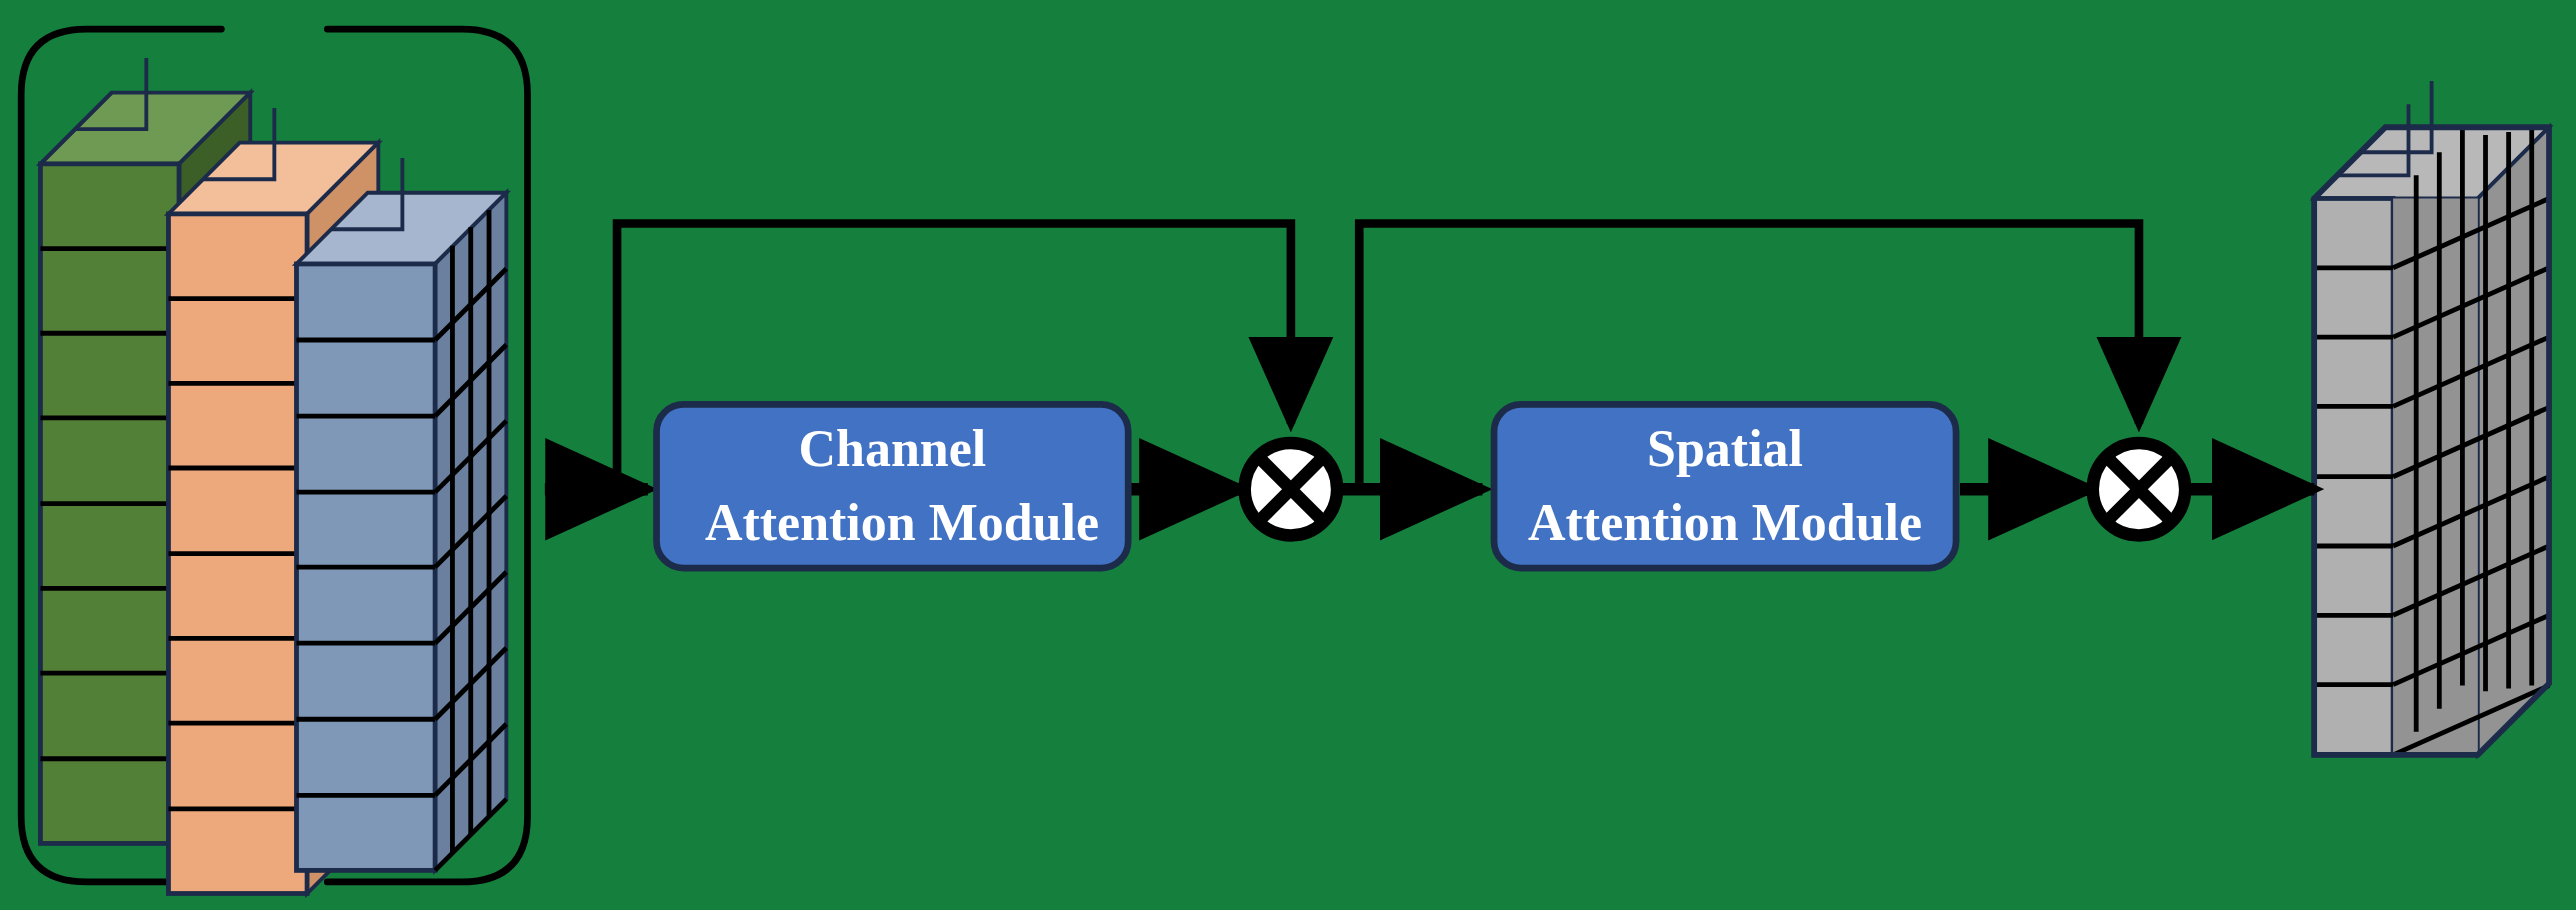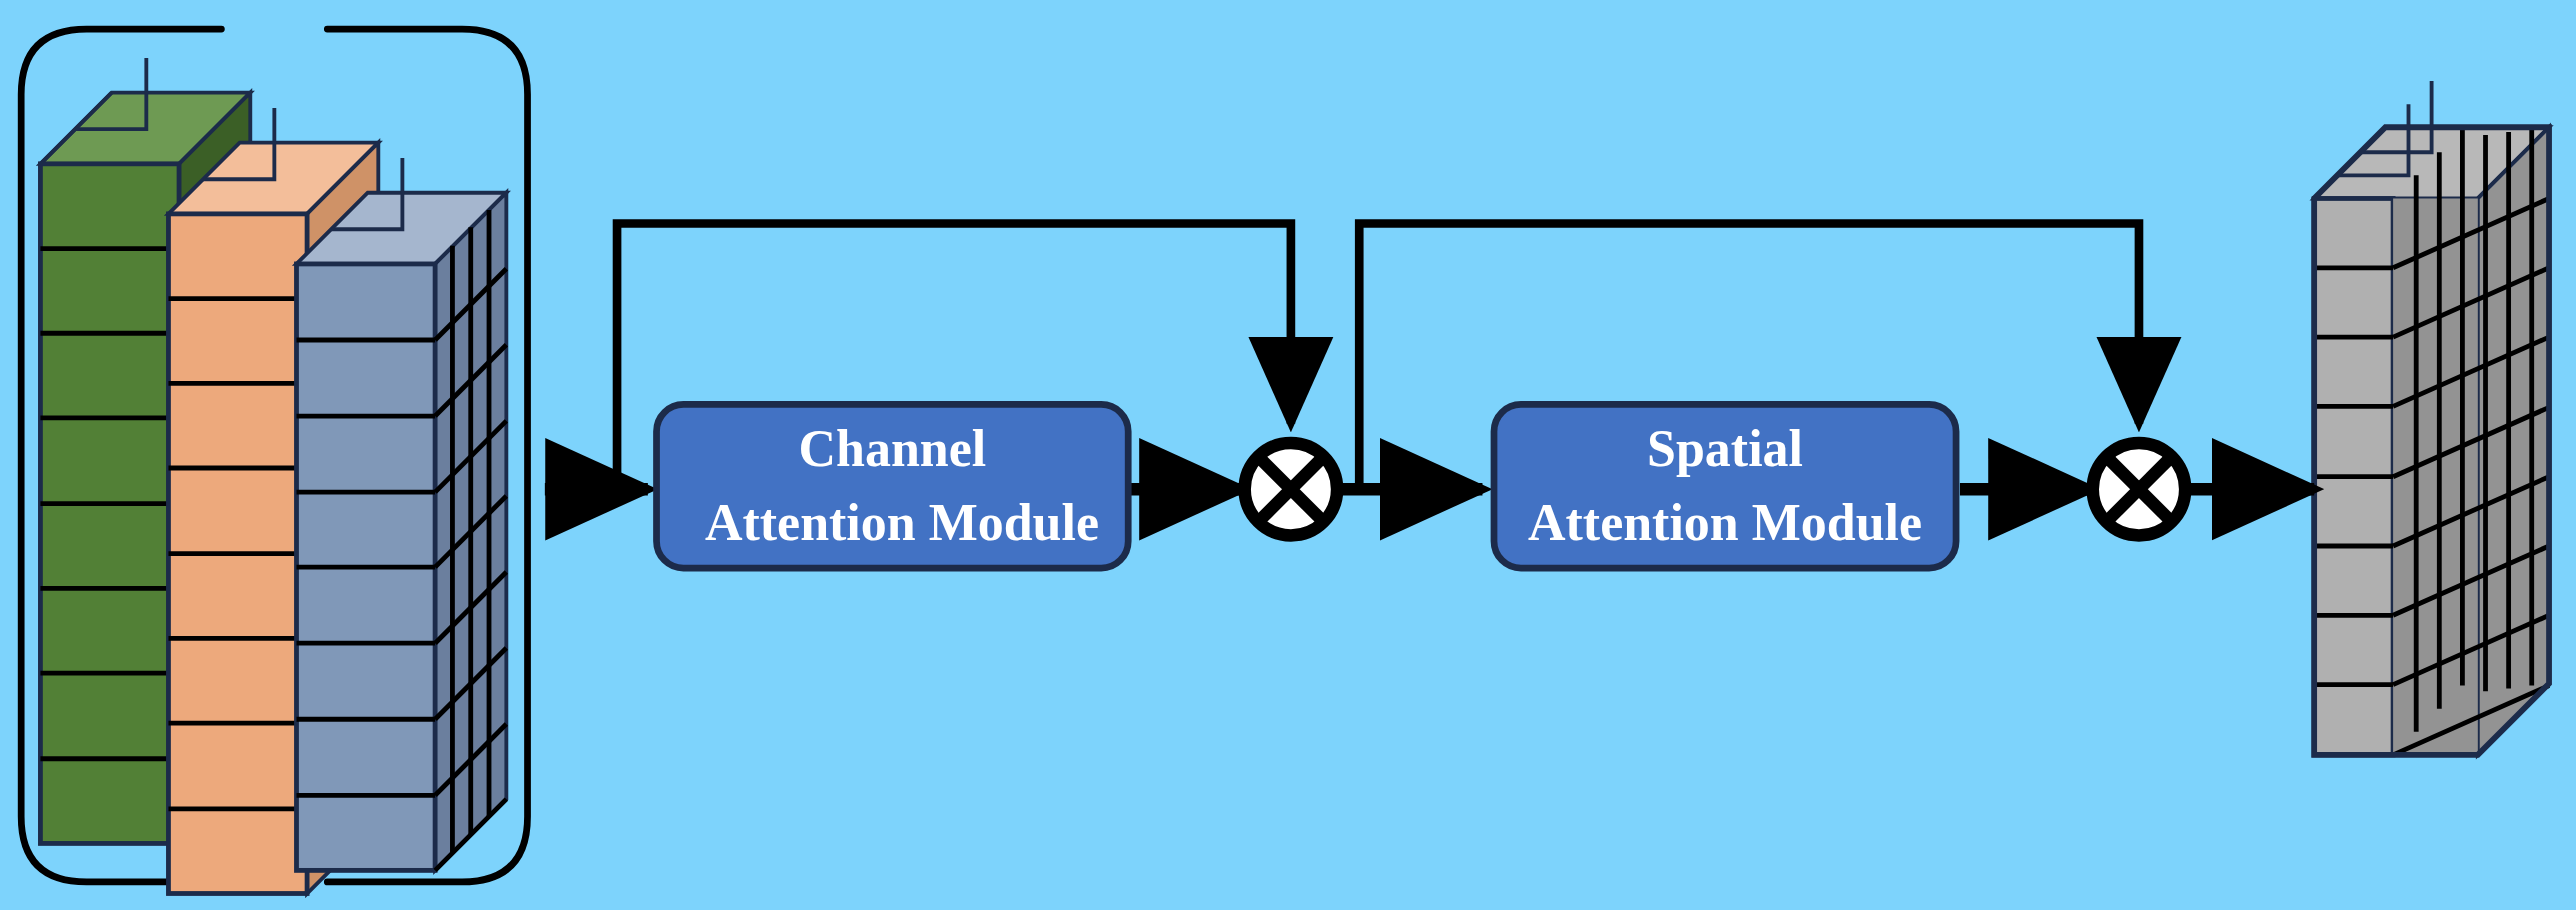--- a/index.html
+++ b/index.html
@@ -7,21 +7,21 @@
     padding: 0;
     background: #ffffff;
   }
   body {
     font-family: "Liberation Serif", serif;
   }
   #canvas {
     position: relative;
     width: 2576px;
     height: 911px;
-    background: #7dd3fc;
+    background: #15803d;
     overflow: hidden;
   }
   #diagram-svg {
     position: absolute;
     left: 0;
     top: 0;
     width: 2576px;
     height: 911px;
   }
   .module-label {

